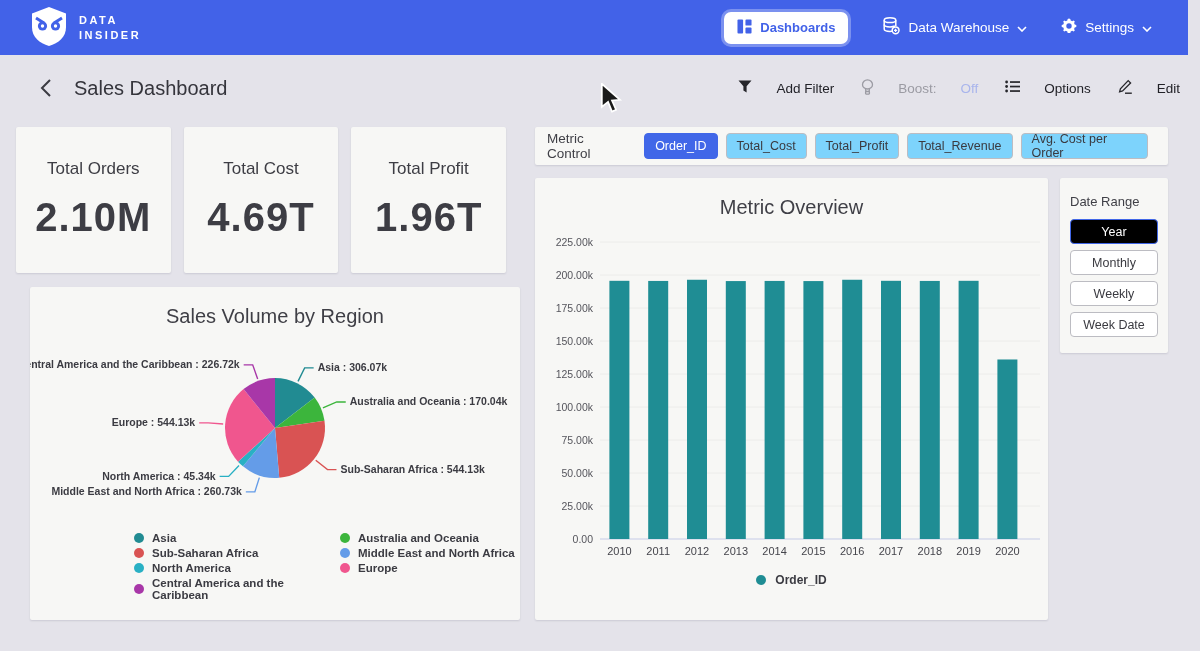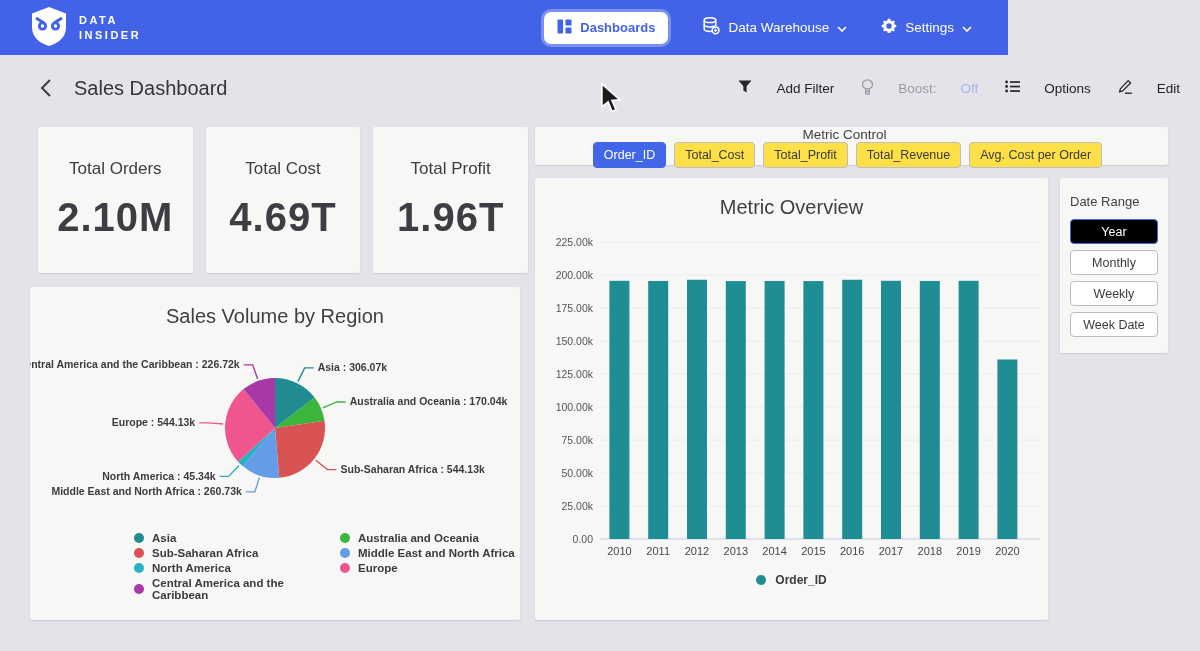--- a/index.html
+++ b/index.html
@@ -2,21 +2,21 @@
 <html><head>
 <meta charset="utf-8">
 <style>
   * { box-sizing: border-box; }
   body { margin:0; width:1200px; height:651px; overflow:hidden;
          background:#e4e3ea; font-family:"Liberation Sans", sans-serif; }
   #app { position:relative; width:1200px; height:651px; }
   svg text { font-family:"Liberation Sans", sans-serif; }
 
   
-  .topnav { position:absolute; top:0; left:0; width:1008px; height:55px;
+  .topnav { position:absolute; top:0; left:0; width:1188px; height:55px;
             background:#4262e8; display:flex; align-items:center; }
   .brand { display:flex; align-items:center; gap:11px; margin-left:30px; }
   .brand-text { color:#fff; font-size:11px; font-weight:bold; letter-spacing:2.5px; line-height:15px; }
   .nav-right { margin-left:auto; display:flex; align-items:center; gap:34px; margin-right:36px; }
   .pill { background:#fff; color:#4262e8; font-weight:bold; font-size:13px; padding:7px 13px;
           border-radius:7px; display:flex; gap:8px; align-items:center; cursor:pointer;
           box-shadow:0 0 0 3px rgba(255,255,255,.30); }
   .nav-item { color:#fff; font-size:13.5px; display:flex; align-items:center; gap:8px; cursor:pointer; }
 
   
@@ -24,31 +24,31 @@
   .back { margin-left:28px; cursor:pointer; display:flex; align-items:center; }
   .page-title { font-size:20px; color:#35353c; margin-left:22px; font-weight:500; }
   .toolbar { margin-left:auto; margin-right:32px; display:flex; gap:27px; align-items:center;
              font-size:13.5px; color:#222228; font-weight:500; }
   .tool { display:flex; align-items:center; gap:24px; cursor:pointer; }
   .muted { color:#9b9ba3; }
   .boost-off { color:#a9b5ec; }
 
   
   .card { position:absolute; background:#f7f7f5; border-radius:2px;
-          box-shadow:0 1px 2px rgba(60,60,80,.14);flex-direction:column; }
-  #kpi-row { position:absolute; left:38px; top:127px; width:490px; height:146px; display:flex; gap:13px; }
+          box-shadow:0 1px 2px rgba(60,60,80,.14); }
+  #kpi-row { position:absolute; left:16px; top:127px; width:490px; height:146px; display:flex; gap:13px; }
   .kpi-card { flex:1; background:#f7f7f5; border-radius:2px; box-shadow:0 1px 2px rgba(60,60,80,.14);
               display:flex; flex-direction:column; align-items:center; }
   .kpi-label { font-size:17px; color:#3d3d44; font-weight:500; margin-top:32px; }
   .kpi-value { font-size:40px; color:#3d3d44; font-weight:600; margin-top:16px; letter-spacing:1px; }
 
   #metric-card { left:535px; top:127px; width:633px; height:38px; display:flex; align-items:center; padding:0 12px; }
   .mc-label { font-size:13.5px; color:#3f3f46; margin-right:14px; }
   .mc-btn { height:26px; padding:0 10px; font-size:12.5px; border-radius:4px; border:1px solid #bcbcc2;
-            background:#fde047; color:#3a3a40; margin-right:8px; display:flex; align-items:center; cursor:pointer; }
+            background:#7dd3fc; color:#3a3a40; margin-right:8px; display:flex; align-items:center; cursor:pointer; }
   .mc-btn.selected { background:#4167e8; color:#fff; border-color:#4167e8; }
 
   #bar-card { left:535px; top:178px; width:513px; height:442px; text-align:center; }
   .chart-title { font-size:20px; color:#3f3f46; margin-top:18px; font-weight:500; }
   #bar-svg-wrap svg { display:block; margin-top:10px; }
   #bar-legend { display:flex; justify-content:center; gap:9px; align-items:center; margin-top:4px; }
   .dot { width:10px; height:10px; border-radius:50%; }
   #bar-legend span { font-size:12px; font-weight:bold; color:#3b3b42; }
 
   #date-card { left:1060px; top:178px; width:108px; height:175px; padding:16px 10px; }

